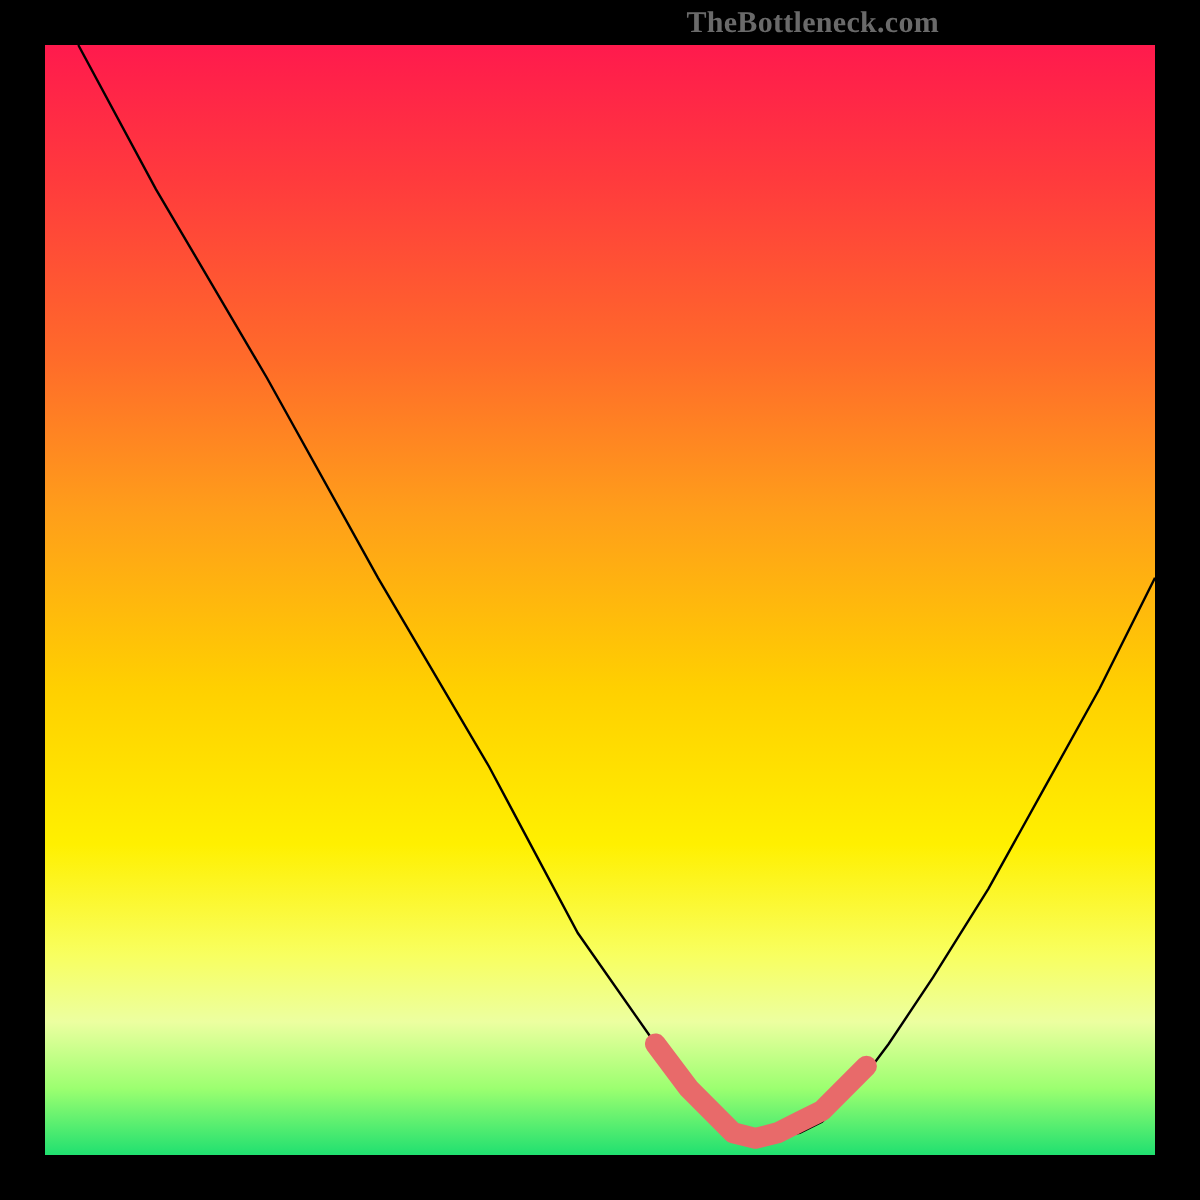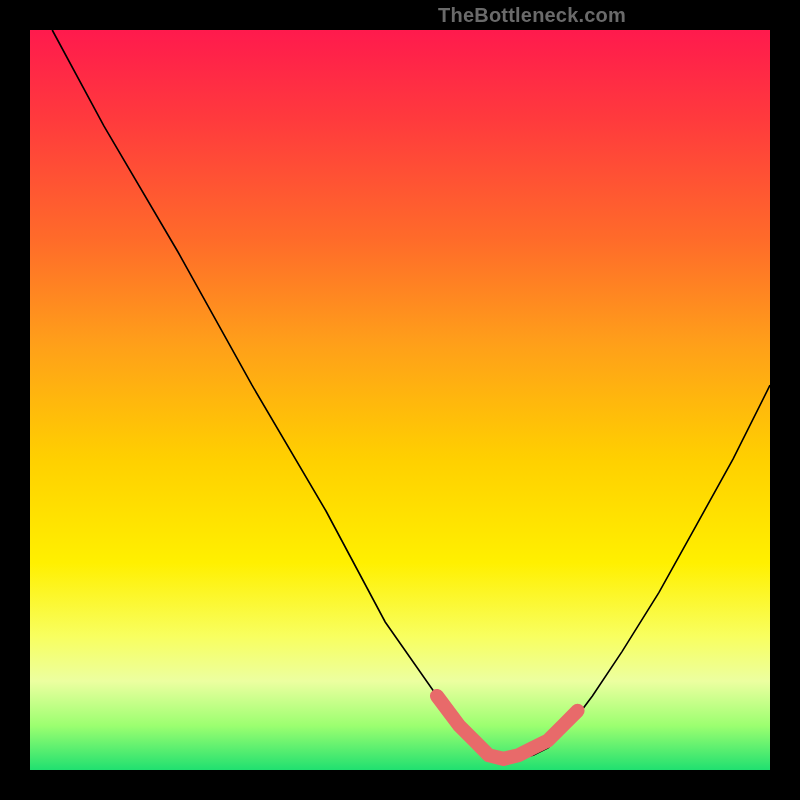--- a/index.html
+++ b/index.html
@@ -9,20 +9,21 @@
     height: 800px;
     background: #000;
     overflow: hidden;
     font-family: Arial, Helvetica, sans-serif;
   }
   .canvas-wrap {
     position: relative;
     width: 634px;
     height: 800px;
     background: #000;
+    font-family: Liberation Serif, serif;
   }
   .plot-area {
     position: absolute;
     left: 30px;
     top: 30px;
     width: 740px;
     height: 740px;
     background: linear-gradient(
       to bottom,
       #ff1a4d 0%,

